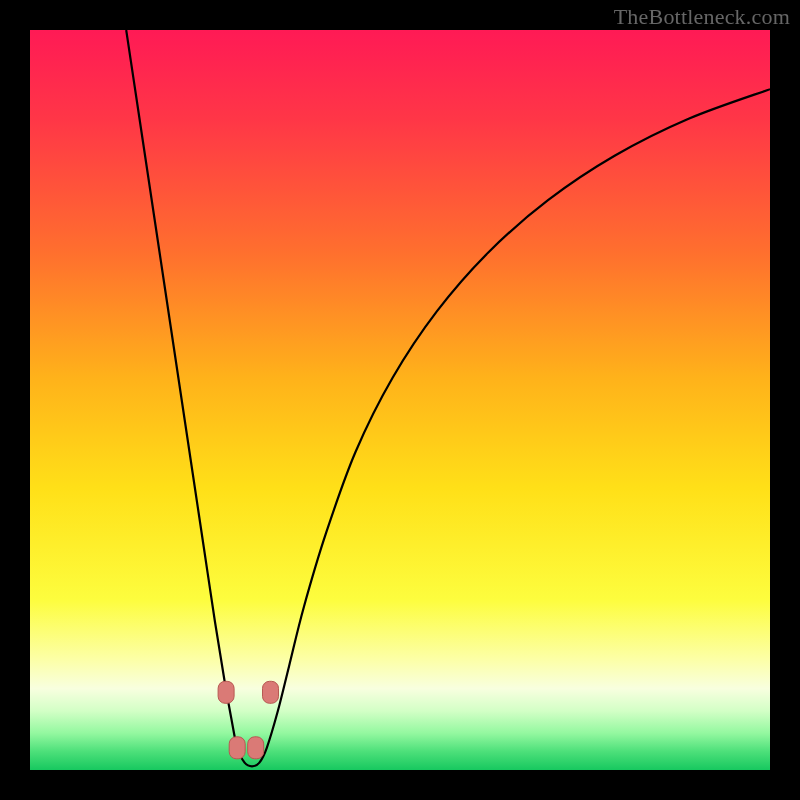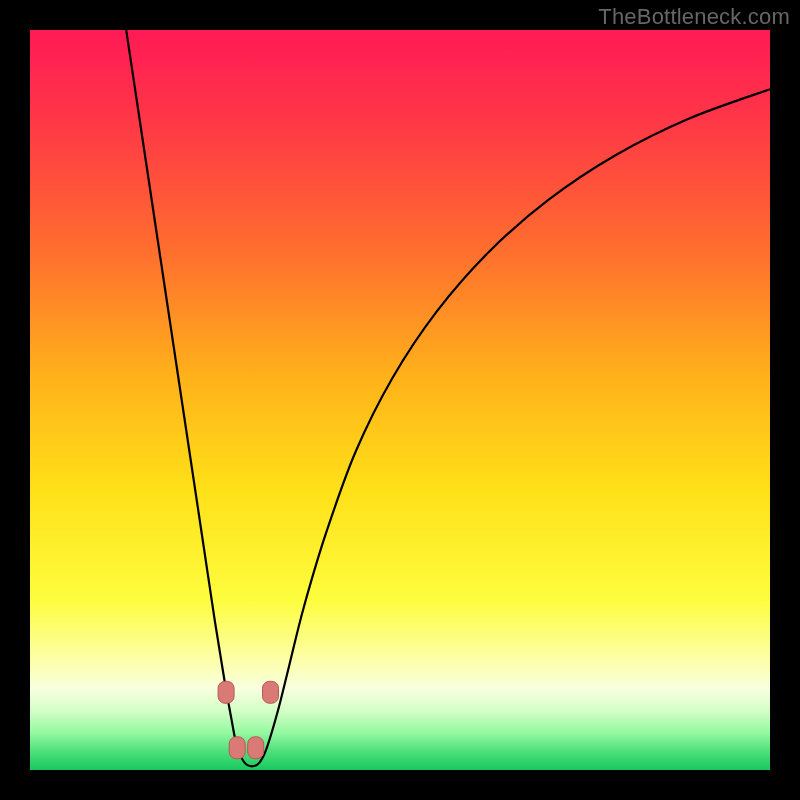--- a/index.html
+++ b/index.html
@@ -11,20 +11,21 @@
     overflow: hidden;
     font-family: Arial, Helvetica, sans-serif;
   }
   .frame {
     position: absolute;
     left: 0;
     top: 0;
     width: 800px;
     height: 800px;
     background: #000000;
+    font-family: Liberation Serif, serif;
   }
   .plot-area {
     position: absolute;
     left: 30px;
     top: 30px;
     width: 740px;
     height: 740px;
     overflow: hidden;
   }
   .gradient-bg {

